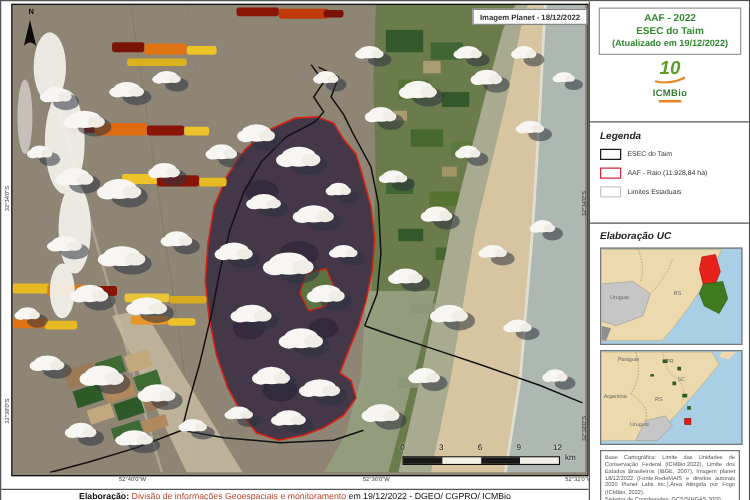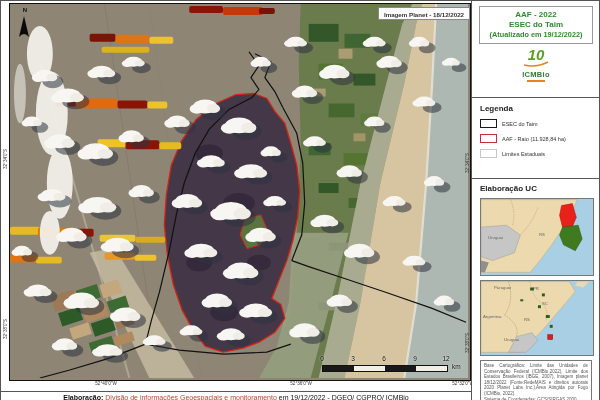--- a/index.html
+++ b/index.html
@@ -38,21 +38,21 @@
   .sec-title{height:97px;border-bottom:1px solid #555;padding-top:5px;}
   .title-box{margin:0 7px;border:1px solid #999;padding:3px 1px;text-align:center;}
   .title-box div{font-size:8px;font-weight:bold;color:#2e8b2e;line-height:10px;}
   .title-box .t3{font-size:7.3px;}
   .logo{text-align:center;margin-top:3px;line-height:1;}
   .logo .l15{font-size:15px;font-weight:bold;font-style:italic;color:#5a9e28;position:relative;display:inline-block;}
   .logo .swoosh{display:block;margin:-3px auto 0;}
   .logo .lname{font-size:7.5px;font-weight:bold;color:#2e7d2e;letter-spacing:.3px;margin-top:4px;}
   .logo .lbar{width:18px;height:2px;background:#e8821e;margin:1px auto 0;}
   .sec-legend{height:81px;border-bottom:1px solid #555;padding:4px 8px;}
-  .sec-legend h3,.sec-loc h3{margin:2px 0 5px;font-size:8px;color:#222;}
+  .sec-legend h3,.sec-loc h3{margin:2px 0 5px;font-size:8px;color:#222;font-style:italic;}
   .leg-row{display:flex;align-items:center;margin:6px 0;}
   .leg-swatch{width:15px;height:7px;background:#fff;margin-right:5px;flex:none;}
   .sw0{border:1.4px solid #1a1a1a;} .sw1{border:1.4px solid #d3283c;} .sw2{border:1px solid #c8c8c8;}
   .leg-row span{font-size:5.5px;color:#333;}
   .sec-loc{padding:3px 8px;}
   .inset{position:relative;width:112px;border:1px solid #777;margin:0 auto 4px;overflow:hidden;background:#a9cfe5;}
   .inset svg{display:block;}
   .ins-lab{position:absolute;font-size:4.3px;color:#666;white-space:nowrap;}
   .credits{margin:4px auto 0;width:112px;border:1px solid #777;padding:2px 3px;box-sizing:border-box;}
   .credits div{font-size:4.5px;line-height:5.6px;color:#555;text-align:justify;}

